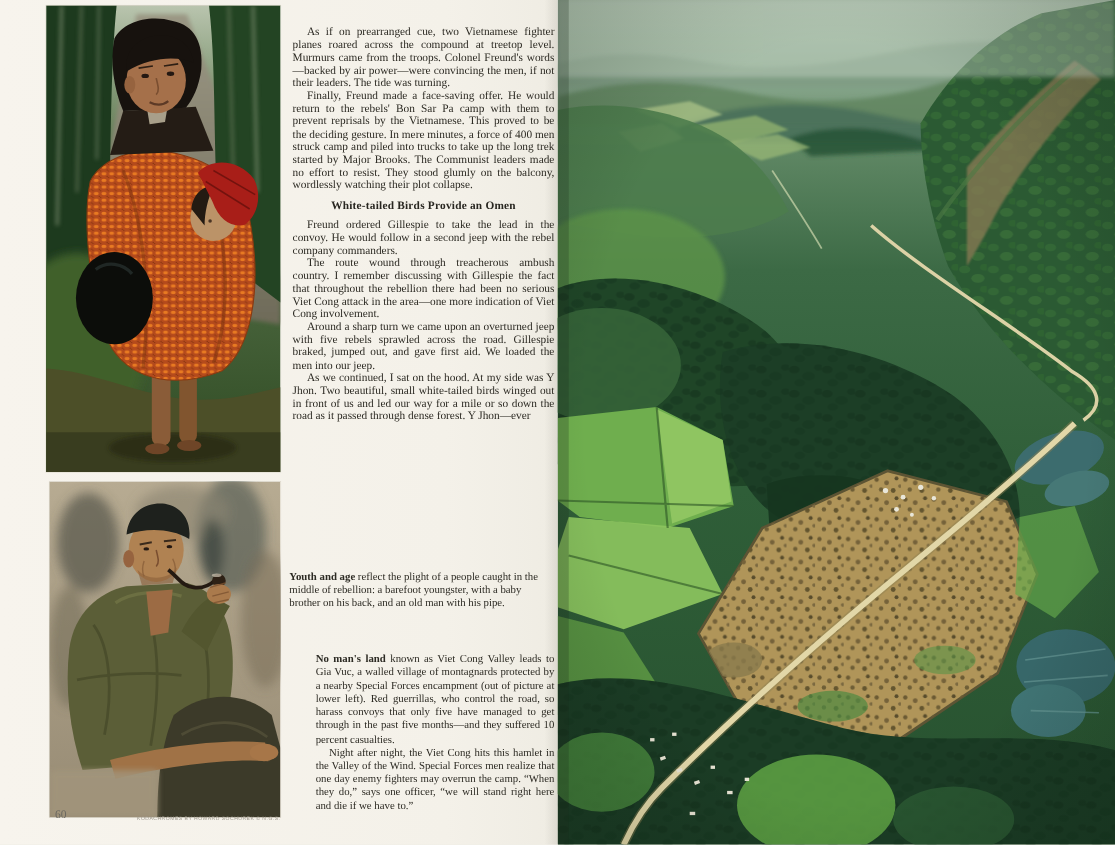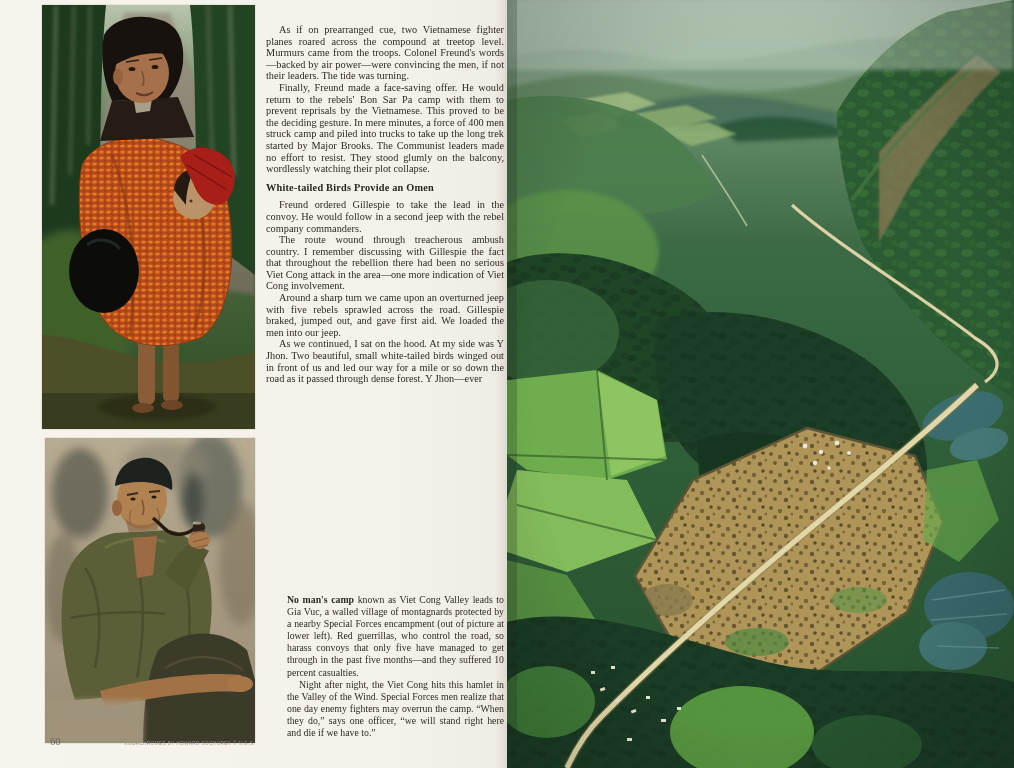--- a/index.html
+++ b/index.html
@@ -9,21 +9,21 @@
   svg{display:block;}
 
   .left-page{position:absolute;left:0;top:0;width:507px;height:768px;
              background:linear-gradient(90deg,#f7f4ed 0%,#f4f1e9 80%,#efece3 100%);}
   .photo-boy{position:absolute;left:42px;top:5px;width:213px;height:424px;box-shadow:0 0 0 .5px #d8d4c8;}
   .photo-man{position:absolute;left:45px;top:438px;width:210px;height:305px;box-shadow:0 0 0 .5px #d8d4c8;}
 
   .article{position:absolute;left:266px;top:24px;width:238px;color:#2c2a23;
            font-size:10.3px;line-height:11.6px;text-align:justify;}
   .article p{margin:0;text-indent:13px;}
-  .heading{margin:7px 0 6px;font-size:10.3px;font-weight:bold;
+  .heading{margin:7px 0 6px;font-size:10.3px;font-weight:bold;text-align:center;
            text-indent:0;letter-spacing:.2px;color:#282620;}
 
   .caption{position:absolute;color:#2c2a23;font-size:9.8px;line-height:12.1px;}
   .cap-youth{left:263px;top:519px;width:241px;text-align:left;}
   .cap-nml{left:287px;top:594px;width:217px;text-align:justify;}
   .caption p{margin:0;}
   .caption .ind2{text-indent:12px;}
   .caption b{font-weight:bold;}
 
   .pageno{position:absolute;left:50px;top:736px;font-size:10.5px;color:#6b6860;}
@@ -175,23 +175,26 @@
     <div class="article">
       <p>As if on prearranged cue, two Vietnamese fighter planes roared across the compound at treetop level. Murmurs came from the troops. Colonel Freund's words—backed by air power—were convincing the men, if not their leaders. The tide was turning.</p>
       <p>Finally, Freund made a face-saving offer. He would return to the rebels' Bon Sar Pa camp with them to prevent reprisals by the Vietnamese. This proved to be the deciding gesture. In mere minutes, a force of 400 men struck camp and piled into trucks to take up the long trek started by Major Brooks. The Communist leaders made no effort to resist. They stood glumly on the balcony, wordlessly watching their plot collapse.</p>
       <h3 class="heading">White-tailed Birds Provide an Omen</h3>
       <p>Freund ordered Gillespie to take the lead in the convoy. He would follow in a second jeep with the rebel company commanders.</p>
       <p>The route wound through treacherous ambush country. I remember discussing with Gillespie the fact that throughout the rebellion there had been no serious Viet Cong attack in the area—one more indication of Viet Cong involvement.</p>
       <p>Around a sharp turn we came upon an overturned jeep with five rebels sprawled across the road. Gillespie braked, jumped out, and gave first aid. We loaded the men into our jeep.</p>
       <p>As we continued, I sat on the hood. At my side was Y Jhon. Two beautiful, small white-tailed birds winged out in front of us and led our way for a mile or so down the road as it passed through dense forest. Y Jhon—ever</p>
     </div>
 
+    <div class="caption cap-youth">
+      <p><b>Youth and age</b><span> reflect the plight of a people caught in the middle of rebellion: a barefoot youngster, with a baby brother on his back, and an old man with his pipe.</span></p>
+    </div>
 
     <div class="caption cap-nml">
-      <p><b>No man's camp</b><span> known as Viet Cong Valley leads to Gia Vuc, a walled village of montagnards protected by a nearby Special Forces encampment (out of picture at lower left). Red guerrillas, who control the road, so harass convoys that only five have managed to get through in the past five months—and they suffered 10 percent casualties.</span></p>
+      <p><b>No man's land</b><span> known as Viet Cong Valley leads to Gia Vuc, a walled village of montagnards protected by a nearby Special Forces encampment (out of picture at lower left). Red guerrillas, who control the road, so harass convoys that only five have managed to get through in the past five months—and they suffered 10 percent casualties.</span></p>
       <p class="ind2">Night after night, the Viet Cong hits this hamlet in the Valley of the Wind. Special Forces men realize that one day enemy fighters may overrun the camp. “When they do,” says one officer, “we will stand right here and die if we have to.”</p>
     </div>
 
     <div class="pageno">60</div>
     <div class="credit">KODACHROMES BY HOWARD SOCHUREK © N.G.S.</div>
   </section>
 
   <div class="gutter"></div>
 
   <section class="right-page">

